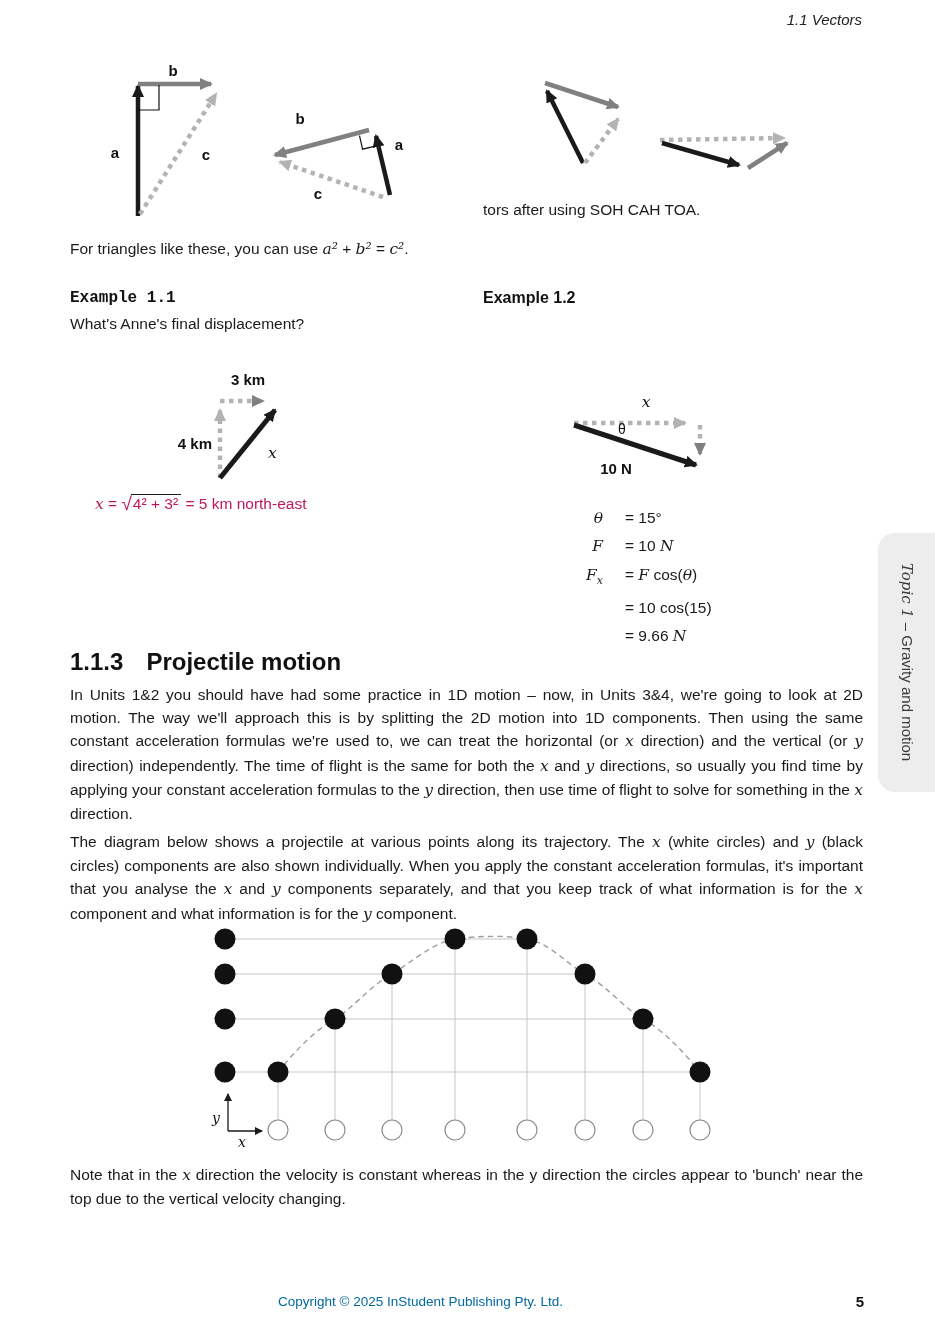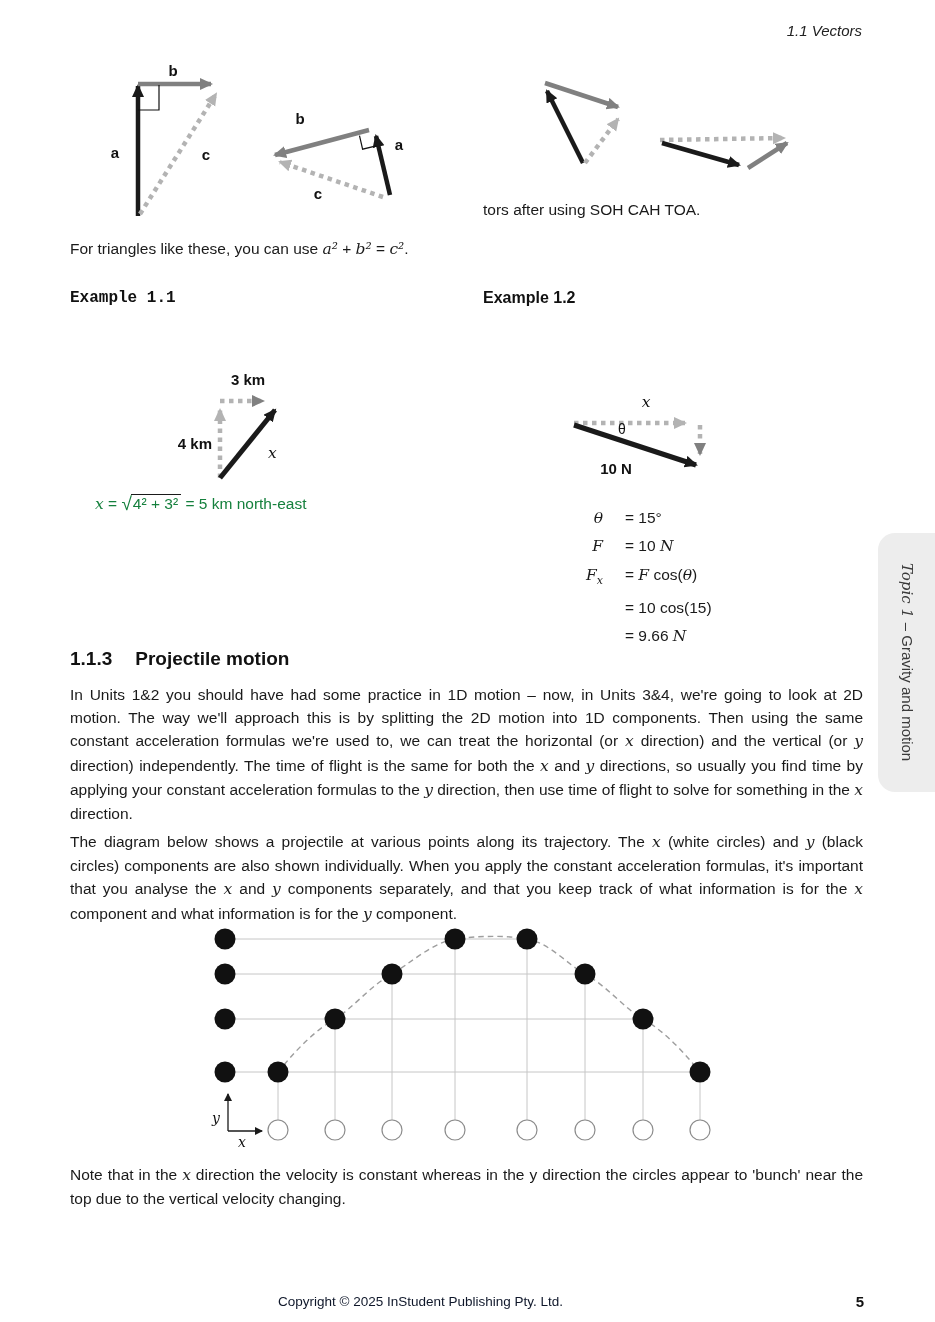--- a/index.html
+++ b/index.html
@@ -3,33 +3,33 @@
 <meta charset="utf-8">
 <style>
   html,body{margin:0;padding:0;background:#fff;}
   .page{position:relative;width:935px;height:1322px;background:#ffffff;
         font-family:"Liberation Sans",sans-serif;color:#1a1a1a;overflow:hidden;}
   .abs{position:absolute;}
   .body-text{font-size:15.5px;line-height:23.2px;text-align:justify;}
   .mi{font-family:"DejaVu Serif",serif;font-style:italic;}
   sub.mi{font-size:11px;}
   .jl{text-align:justify;text-align-last:justify;}
-  .page-header{font-style:italic;font-size:15px;color:#222;margin-top:11px;}
+  .page-header{font-style:italic;font-size:15px;color:#222;}
   .ex-title{font-weight:bold;font-size:16px;color:#111;}
-  .sec-head{display:flex;gap:23px;font-weight:bold;font-size:19px;color:#111;}
-  .formula{font-size:15.5px;color:#15803d;}
+  .sec-head{display:flex;gap:23px;font-weight:bold;font-size:24px;color:#111;}
+  .formula{font-size:15.5px;color:#be185d;}
   .sqrt{font-size:19px;position:relative;top:1px;margin-right:-1px;}
   .rad{border-top:1.5px solid #1a1a1a;padding:0 3px 0 2px;}
   .eqrow{font-size:15.5px;line-height:27.4px;white-space:nowrap;}
   .eqrow .lhs{display:inline-block;width:58px;text-align:right;}
   .eqrow .rhs{margin-left:22px;}
   .side-tab{background:#ededed;border-radius:17px 0 0 17px;
             display:flex;align-items:center;justify-content:center;}
   .side-tab .vtext{writing-mode:vertical-rl;font-size:15px;color:#3a3a3a;white-space:nowrap;}
-  .footer-copy{width:841px;text-align:center;font-size:13.5px;color:#0f172a;}
+  .footer-copy{width:841px;text-align:center;font-size:13.5px;color:#0369a1;}
   .page-num{font-weight:bold;font-size:15px;color:#111;}
   svg text{fill:#111;}
   .svg-lab{font-family:"Liberation Sans",sans-serif;font-weight:bold;font-size:15px;}
   .svg-mi{font-family:"DejaVu Serif",serif;font-style:italic;font-size:15.5px;}
   .svg-theta{font-family:"Liberation Sans",sans-serif;font-size:14px;}
 </style>
 </head>
 <body>
 
 <div class="page">
@@ -88,20 +88,21 @@
       <line x1="228" y1="93" x2="267" y2="68" stroke="#808080" stroke-width="4.5" marker-end="url(#mG)"></line>
     </g>
   </svg>
 
   <div class="abs body-text" style="left:483px;top:198px;width:380px;">
       <div>tors after using SOH CAH TOA.</div>
     </div>
 
   <div class="abs ex-title" style="left:70px;top:289px;font-family:Liberation Mono, monospace;">Example 1.1</div>
   <div class="abs body-text" style="left:70px;top:312px;width:385px;">
+      <div>What's Anne's final displacement?</div>
     </div>
 
   <svg class="abs" style="left:160px;top:368px;" width="240" height="122">
     <text class="svg-lab" x="88" y="17" text-anchor="middle">3 km</text>
     <line x1="60" y1="110" x2="60" y2="42" stroke="#b3b3b3" stroke-width="4.5" stroke-dasharray="4.5 4.5" marker-end="url(#mL)"></line>
     <line x1="60" y1="33" x2="103" y2="33" stroke="#b3b3b3" stroke-width="4.5" stroke-dasharray="4.5 4.5" marker-end="url(#mG)"></line>
     <line x1="60" y1="110" x2="115" y2="42" stroke="#1a1a1a" stroke-width="5" marker-end="url(#mB)"></line>
     <text class="svg-lab" x="52" y="81" text-anchor="end">4 km</text>
     <text class="svg-mi" x="108" y="90">x</text>
   </svg>

